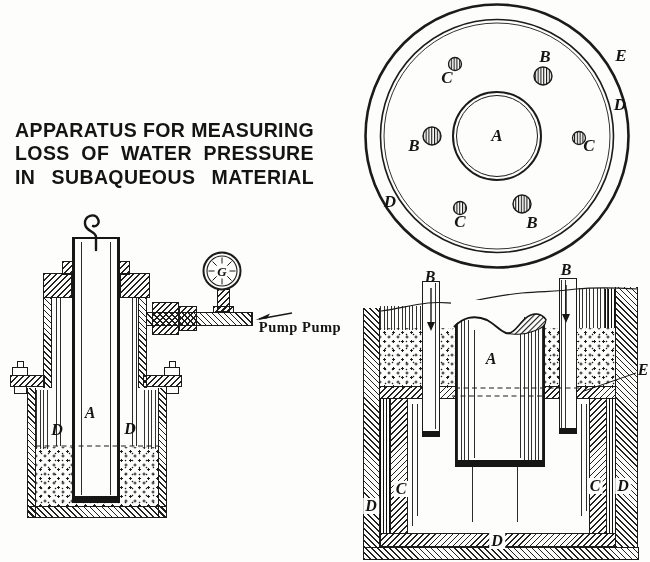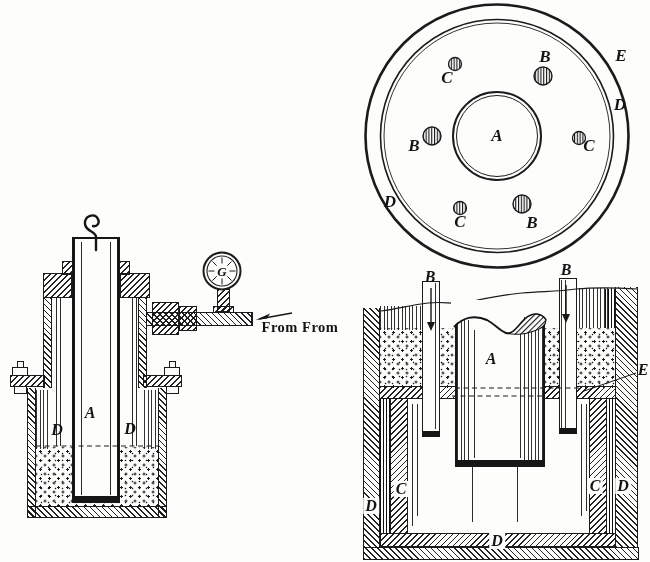--- a/index.html
+++ b/index.html
@@ -31,20 +31,25 @@
   .title div{text-align:justify;text-align-last:justify;}
   .annot{position:absolute;font:600 14.5px "Liberation Serif",serif;color:#141414;
          transform:translate(-50%,-50%);white-space:nowrap;letter-spacing:.5px;}
   svg.overlay{position:absolute;left:0;top:0;pointer-events:none;}
 </style>
 </head>
 <body>
 
 <div class="page">
 
+  <div class="title">
+    <div>APPARATUS FOR MEASURING</div>
+    <div>LOSS OF WATER PRESSURE</div>
+    <div>IN SUBAQUEOUS MATERIAL</div>
+  </div>
 
   <div class="abs vl" style="left:36px;top:390px;width:12px;height:59px"></div>
   <div class="abs vl" style="left:144px;top:390px;width:12px;height:59px"></div>
   <div class="abs stip" style="left:36px;top:447px;width:122px;height:60px"></div>
   <div class="abs h45 blr" style="left:27px;top:388px;width:9px;height:130px"></div>
   <div class="abs h45 blr" style="left:158px;top:388px;width:9px;height:130px"></div>
   <div class="abs h45 bb" style="left:27px;top:506px;width:140px;height:12px"></div>
 
   <div class="abs h135 bb" style="left:10px;top:375px;width:35px;height:12px"></div>
   <div class="abs h135 bb" style="left:143px;top:375px;width:39px;height:12px"></div>
@@ -177,21 +182,21 @@
     <line x1="636" y1="373" x2="584" y2="391" stroke="#1b1b1b" stroke-width="1"></line>
 
     <g stroke="#161616" fill="#161616">
       <line x1="431" y1="288" x2="431" y2="325" stroke-width="1.4"></line>
       <polygon points="431,331 427,322 435,322" stroke="none"></polygon>
       <line x1="566" y1="285" x2="566" y2="317" stroke-width="1.4"></line>
       <polygon points="566,323 562,314 570,314" stroke="none"></polygon>
     </g>
   </svg>
 
-  <span class="annot" style="left:300px;top:327px">From From</span>
+  <span class="annot" style="left:300px;top:327px">Pump Pump</span>
   <span class="lbl" style="left:222px;top:271px;font-size:13px">G</span>
 
   <span class="lbl" style="left:90px;top:413px">A</span>
   <span class="lbl" style="left:57px;top:430px">D</span>
   <span class="lbl" style="left:130px;top:429px">D</span>
 
   <span class="lbl big" style="left:497px;top:135px">A</span>
   <span class="lbl big" style="left:545px;top:56px">B</span>
   <span class="lbl big" style="left:414px;top:145px">B</span>
   <span class="lbl big" style="left:532px;top:222px">B</span>

